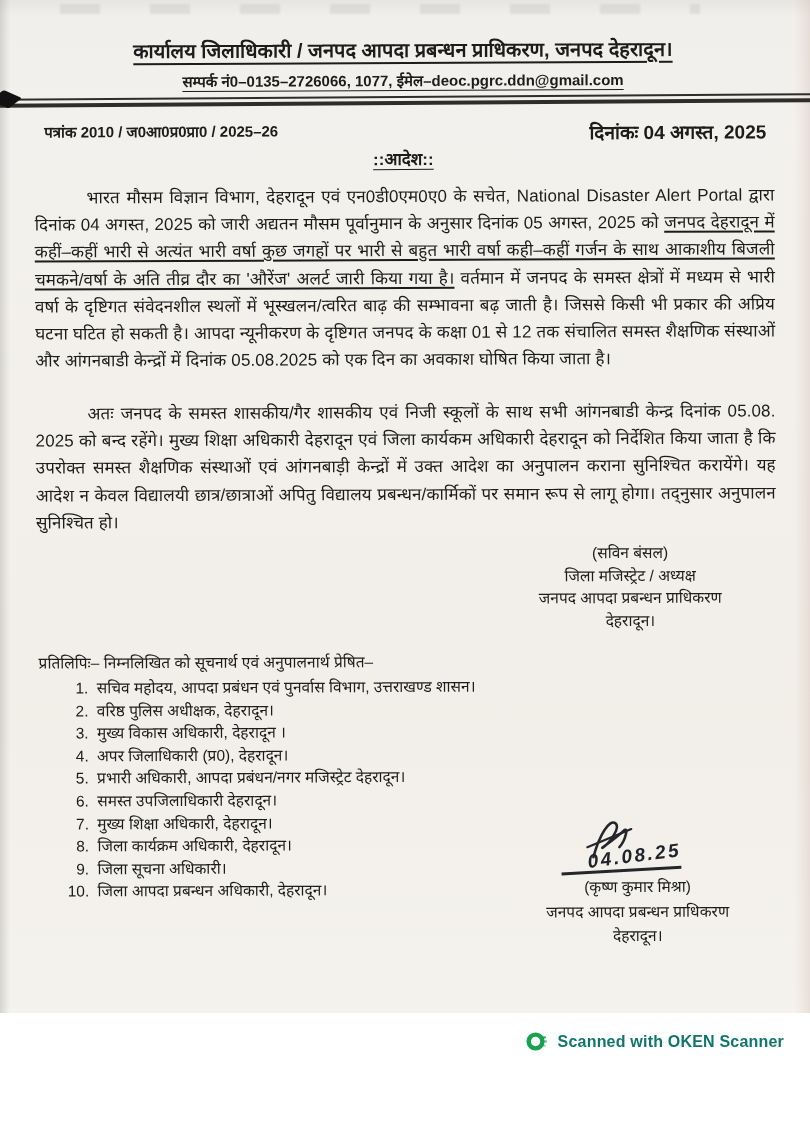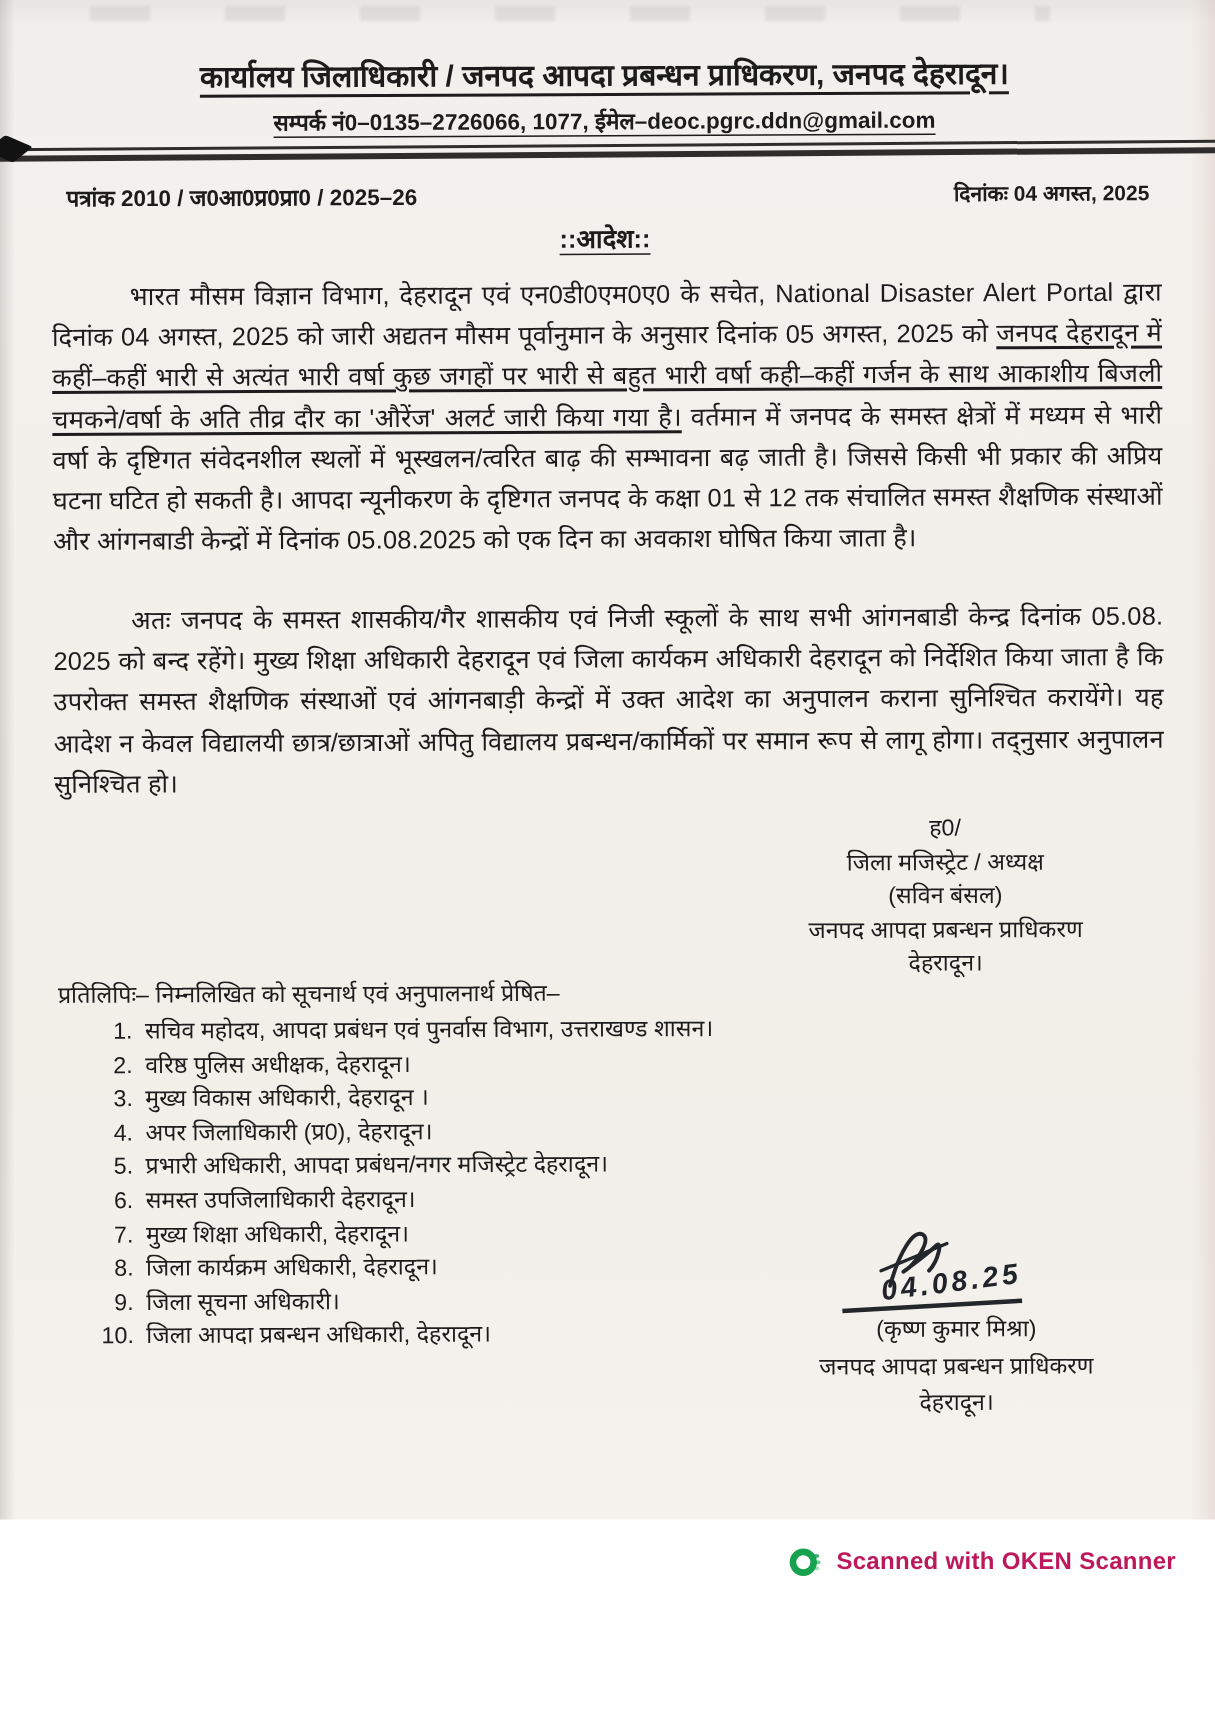--- a/index.html
+++ b/index.html
@@ -28,21 +28,21 @@
   .hdr-contact{position:absolute;top:70px;left:0;right:0;text-align:center;
     font-size:15px;font-weight:700;text-decoration:underline;text-underline-offset:4px;}
   .rule{position:absolute;left:-6px;right:-6px;background:#2e2d2b;transform:rotate(-0.15deg);}
   .rule-thin{top:96px;height:2px;}
   .rule-thick{top:101px;height:4px;}
   .rule-blob{position:absolute;left:-2px;top:90px;width:20px;height:15px;background:#121212;
     transform:rotate(24deg) skewX(-28deg);border-radius:2px;}
 
   
   .ref-no{position:absolute;top:120px;left:46px;font-size:15px;font-weight:700;}
-  .ref-date{position:absolute;top:120px;right:42px;font-size:14px;font-weight:700;}
+  .ref-date{position:absolute;top:120px;right:42px;font-size:19px;font-weight:700;}
 
   .order-h{position:absolute;top:147px;left:0;right:0;text-align:center;
     font-size:17px;font-weight:700;text-decoration:underline;text-underline-offset:4px;}
 
   
   .para{position:absolute;left:36px;width:740px;font-size:17px;line-height:27.2px;
     text-align:justify;font-weight:500;letter-spacing:.1px;}
   .p1{top:183px;text-indent:52px;}
   .p2{top:399px;text-indent:52px;}
   .u{text-decoration:underline;text-decoration-thickness:1.6px;text-underline-offset:3px;}
@@ -60,21 +60,21 @@
 
   
   .copy-h{position:absolute;top:650px;left:38px;font-size:15.5px;font-weight:500;}
   .copy-list{position:absolute;top:676px;left:66px;width:470px;margin:0;padding:0 0 0 26px;
     font-size:15.5px;font-weight:500;}
   .copy-list li{line-height:22.6px;padding-left:4px;}
 
   
   .footer{position:absolute;left:0;bottom:0;width:810px;height:55px;background:#ffffff;}
   .oken{position:absolute;right:26px;bottom:15px;display:flex;align-items:center;gap:10px;
-    font-size:16px;color:#be185d;font-weight:700;letter-spacing:.2px;}
+    font-size:16px;color:#0f766e;font-weight:700;letter-spacing:.2px;}
   .oken-logo{width:23px;height:23px;display:block;}
 </style>
 </head>
 <body>
 
 <div class="page">
   <div class="scan-area"></div>
   <div class="edge-right"></div>
   <div class="edge-left"></div>
   <div class="smudge-top"></div>
@@ -91,23 +91,22 @@
     <div class="ref-no">पत्रांक  2010  / ज0आ0प्र0प्रा0 / 2025–26</div>
     <div class="ref-date">दिनांकः  04 अगस्त, 2025</div>
 
     <div class="order-h">::आदेश::</div>
 
     <div class="para p1"><span>भारत मौसम विज्ञान विभाग, देहरादून एवं एन0डी0एम0ए0 के सचेत, National Disaster Alert Portal द्वारा दिनांक 04 अगस्त, 2025 को जारी अद्यतन मौसम पूर्वानुमान के अनुसार दिनांक 05 अगस्त, 2025 को </span><span class="u">जनपद देहरादून में कहीं–कहीं भारी से अत्यंत भारी वर्षा कुछ जगहों पर भारी से बहुत भारी वर्षा कही–कहीं गर्जन के साथ आकाशीय बिजली चमकने/वर्षा के अति तीव्र दौर का 'औरेंज' अलर्ट जारी किया गया है।</span><span> वर्तमान में जनपद के समस्त क्षेत्रों में मध्यम से भारी वर्षा के दृष्टिगत संवेदनशील स्थलों में भूस्खलन/त्वरित बाढ़ की सम्भावना बढ़ जाती है। जिससे किसी भी प्रकार की अप्रिय घटना घटित हो सकती है। आपदा न्यूनीकरण के दृष्टिगत जनपद के कक्षा 01 से 12 तक संचालित समस्त शैक्षणिक संस्थाओं और आंगनबाडी केन्द्रों में दिनांक 05.08.2025 को एक दिन का अवकाश घोषित किया जाता है।</span></div>
 
     <div class="para p2">अतः जनपद के समस्त शासकीय/गैर शासकीय एवं निजी स्कूलों के साथ सभी आंगनबाडी केन्द्र दिनांक 05.08. 2025 को बन्द रहेंगे। मुख्य शिक्षा अधिकारी देहरादून एवं जिला कार्यकम अधिकारी देहरादून को निर्देशित किया जाता है कि उपरोक्त समस्त शैक्षणिक संस्थाओं एवं आंगनबाड़ी केन्द्रों में उक्त आदेश का अनुपालन कराना सुनिश्चित करायेंगे। यह आदेश न केवल विद्यालयी छात्र/छात्राओं अपितु विद्यालय प्रबन्धन/कार्मिकों पर समान रूप से लागू होगा। तद्नुसार अनुपालन सुनिश्चित हो।</div>
 
     <div class="sig1">
-        <div>ह0/</div>
+        <div>(सविन बंसल)</div>
         <div>जिला मजिस्ट्रेट / अध्यक्ष</div>
-        <div>(सविन बंसल)</div>
         <div>जनपद आपदा प्रबन्धन प्राधिकरण</div>
         <div>देहरादून।</div>
       </div>
 
     <div class="copy-h">प्रतिलिपिः– निम्नलिखित को सूचनार्थ एवं अनुपालनार्थ प्रेषित–</div>
     <ol class="copy-list">
         <li>सचिव महोदय, आपदा प्रबंधन एवं पुनर्वास विभाग, उत्तराखण्ड शासन।</li>
         <li>वरिष्ठ पुलिस अधीक्षक, देहरादून।</li>
         <li>मुख्य विकास अधिकारी, देहरादून ।</li>
         <li>अपर जिलाधिकारी (प्र0), देहरादून।</li>

